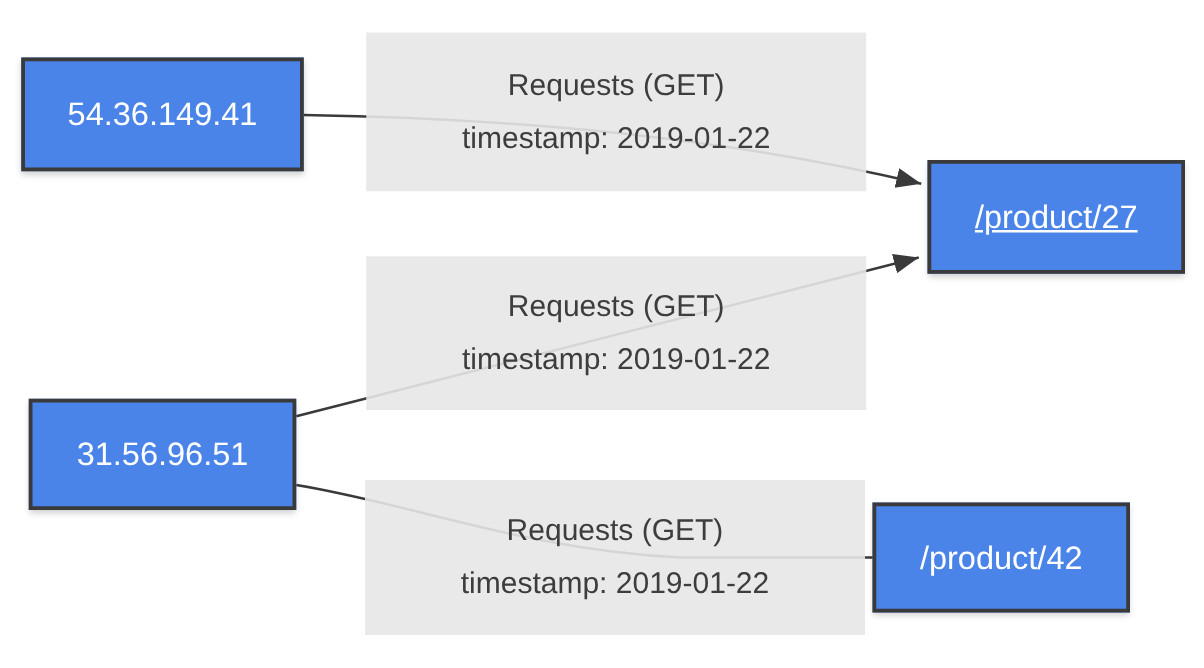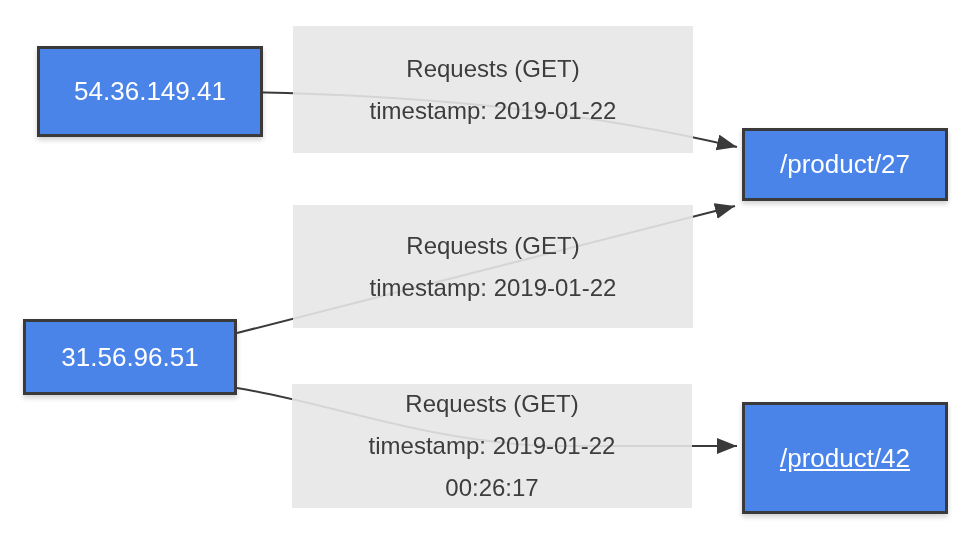--- a/index.html
+++ b/index.html
@@ -81,24 +81,23 @@
   </div>
 
   <div class="edge-label" style="left:293px; top:205px; width:400px; height:123px;">
     <span>Requests (GET)</span>
     <span>timestamp: 2019-01-22</span>
   </div>
 
   <div class="edge-label" style="left:292px; top:384px; width:400px; height:124px;">
     <span>Requests (GET)</span>
     <span>timestamp: 2019-01-22</span>
-    <span>00:26:17</span>
   </div>
 
-  <div class="node" style="left:17px; top:46px; width:226px; height:91px;margin-left:20px;">54.36.149.41</div>
+  <div class="node" style="left:17px; top:46px; width:226px; height:91px;">54.36.149.41</div>
 
-  <div class="node" style="left:23px; top:319px; width:214px; height:76px;text-align:right;">31.56.96.51</div>
+  <div class="node" style="left:23px; top:319px; width:214px; height:89px;text-align:right;">31.56.96.51</div>
 
-  <div class="node" style="left:742px; top:128px; width:206px; height:73px;">/product/27</div>
+  <div class="node" style="left:742px; top:128px; width:206px; height:91px;text-decoration:underline;">/product/27</div>
 
-  <div class="node" style="left:742px; top:402px; width:206px; height:112px;text-decoration:underline;">/product/42</div>
+  <div class="node" style="left:698px; top:402px; width:206px; height:88px;">/product/42</div>
 
 </div>
 
 </body></html>

